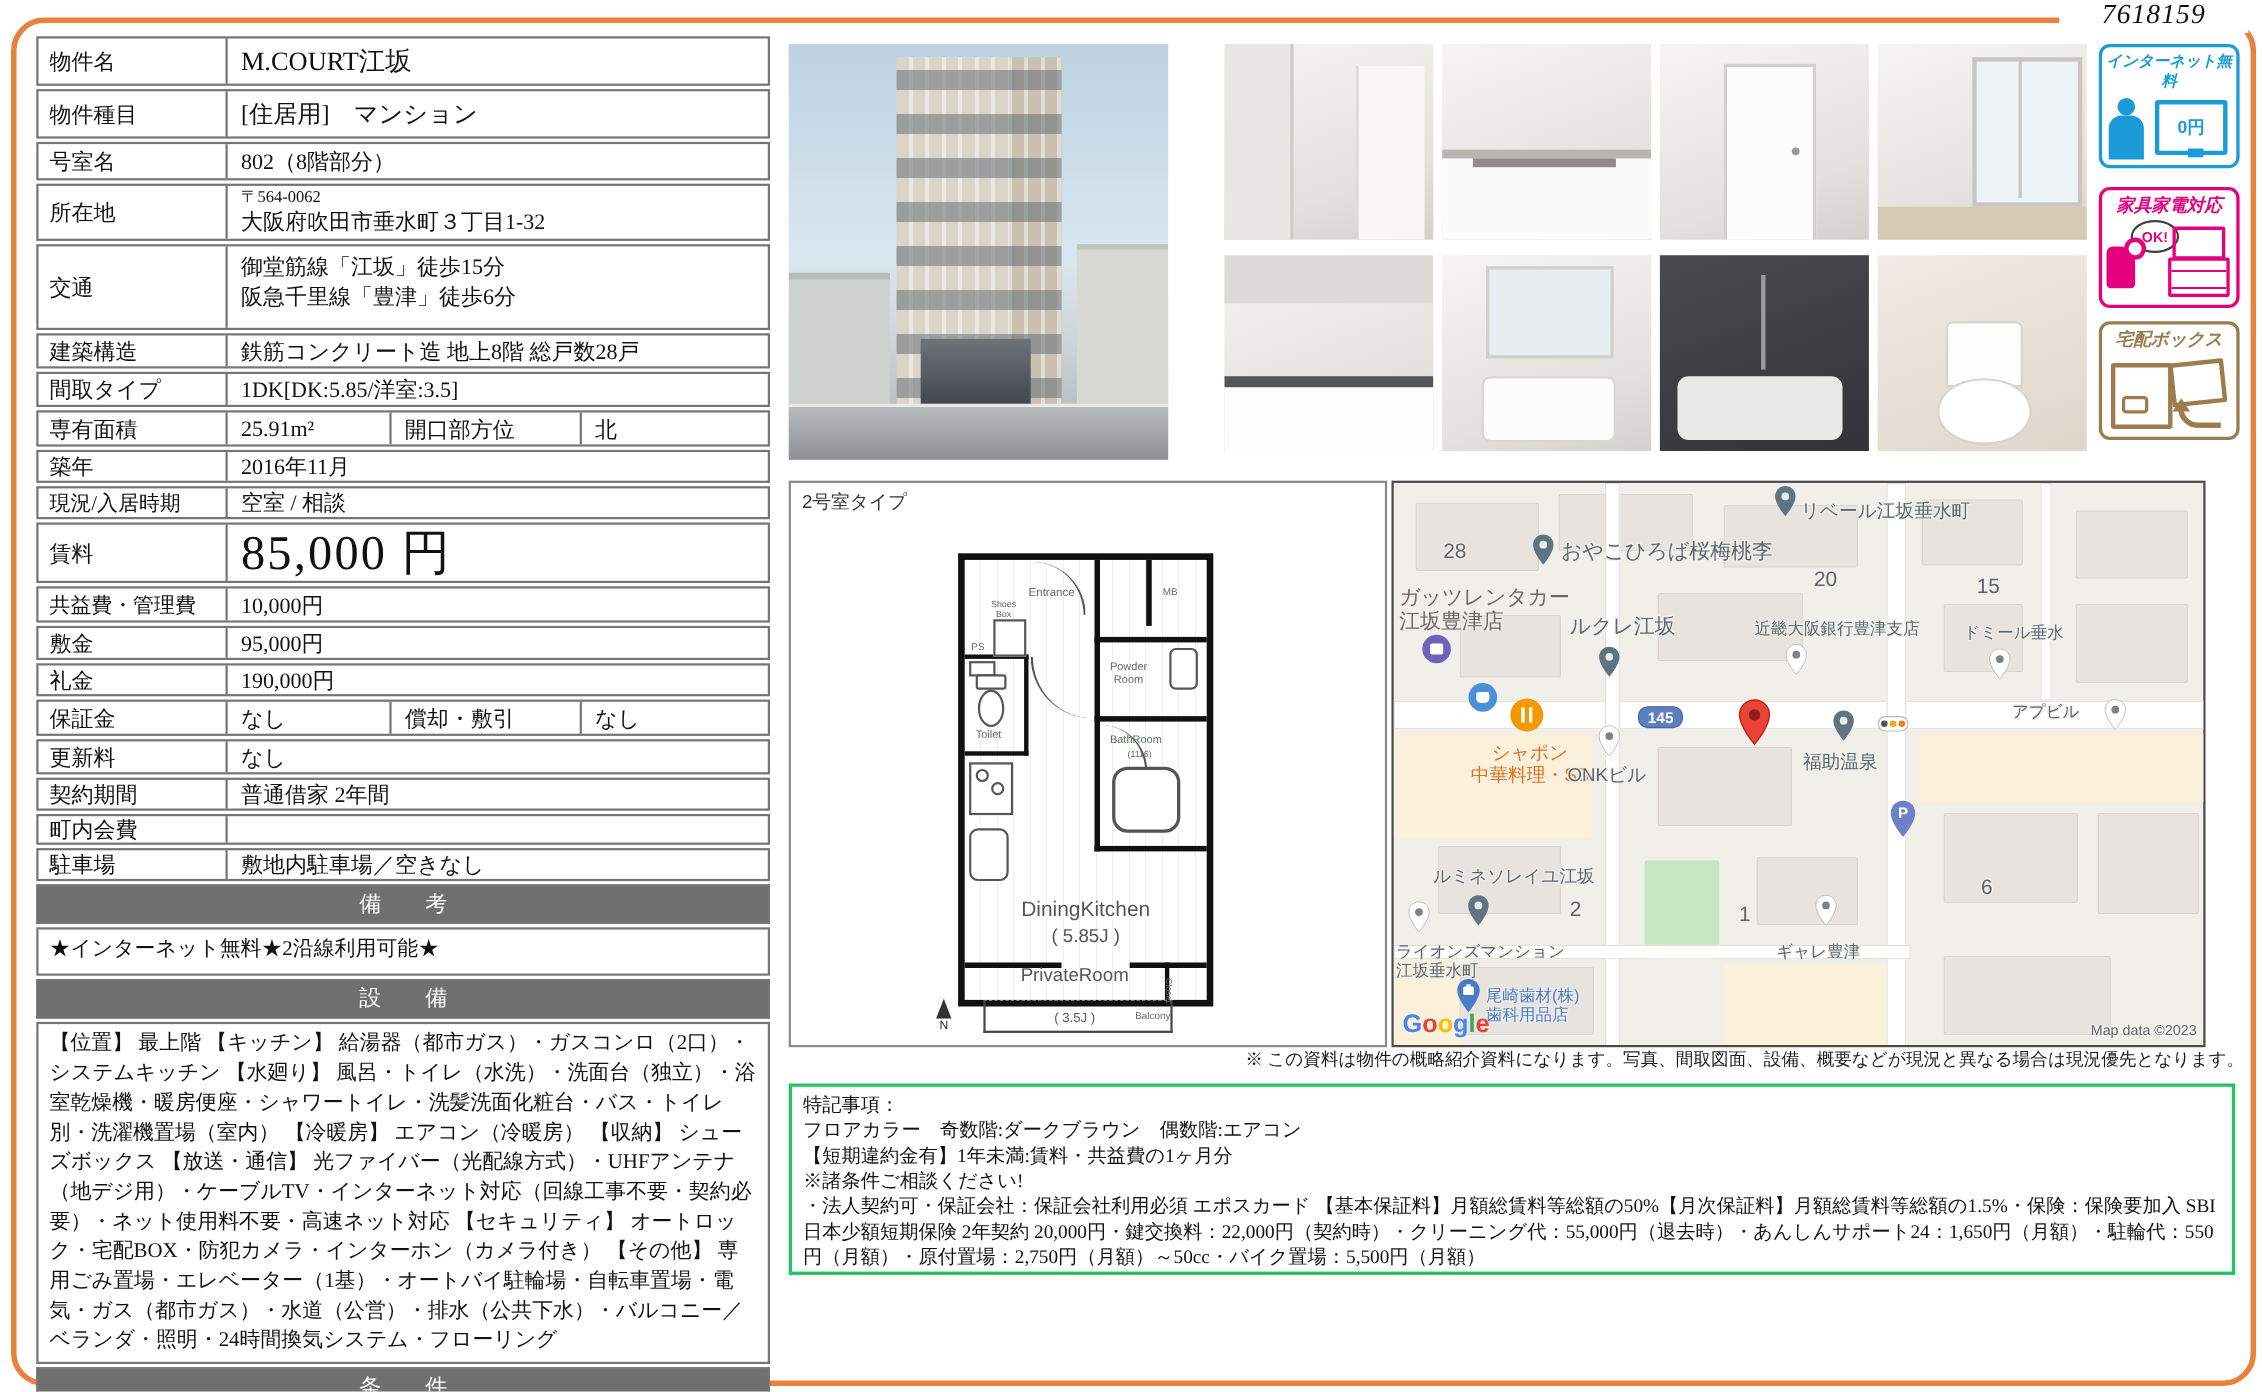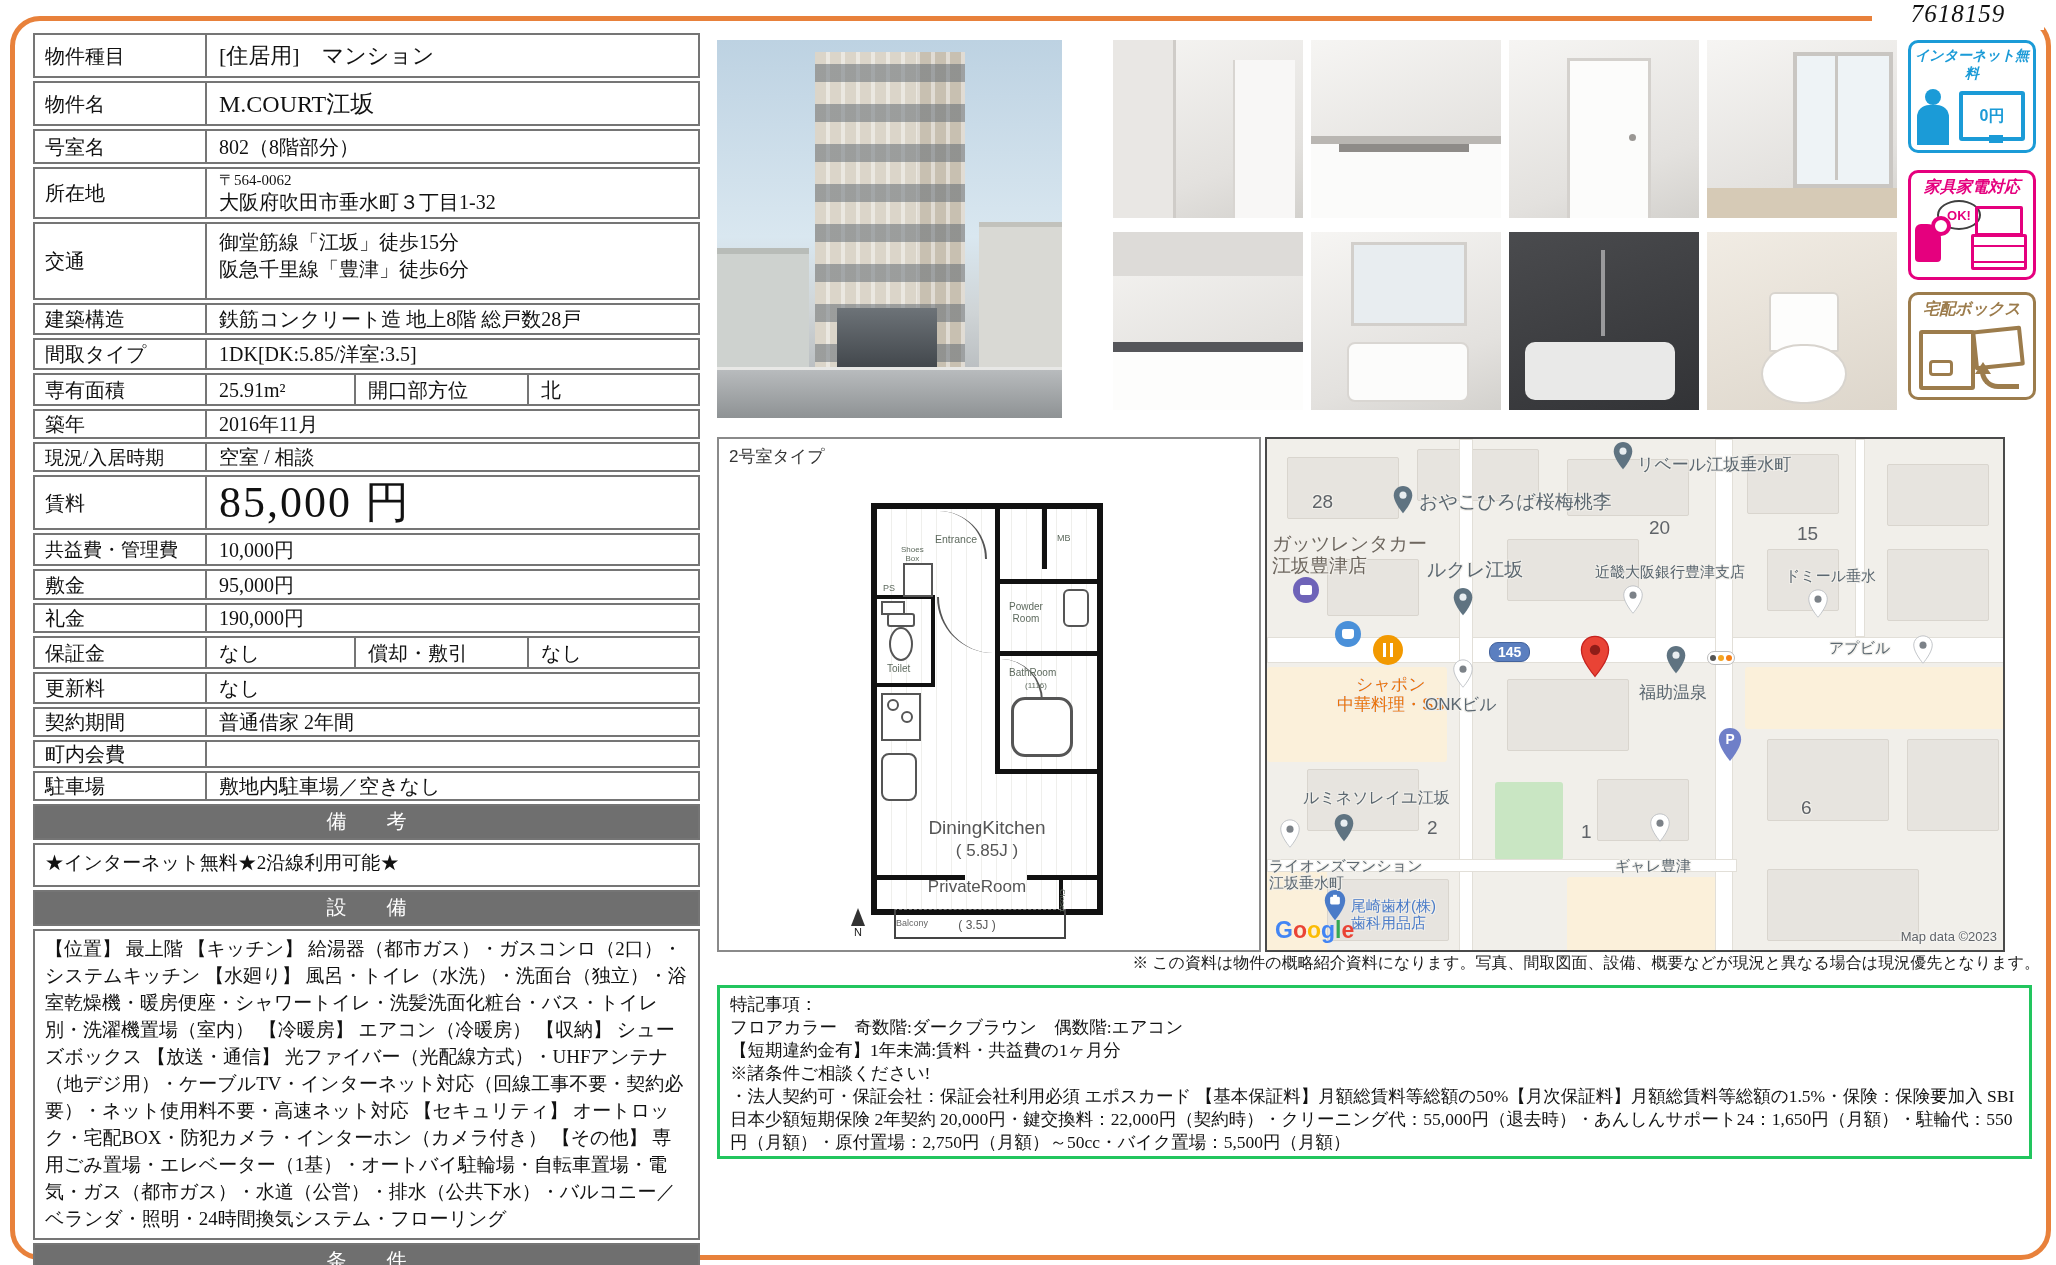--- a/index.html
+++ b/index.html
@@ -80,21 +80,21 @@
   .fpbox{position:absolute;left:717px;top:437px;width:544px;height:515px;border:2px solid #8a8a8a;
          background:#fff;box-sizing:border-box;font-family:"Liberation Sans","DejaVu Sans",sans-serif;}
   .fp-title{position:absolute;left:10px;top:6px;font-size:17px;color:#333;}
   .fp-plan{position:absolute;left:152px;top:64px;width:220px;height:400px;border:6px solid #111;background:
            repeating-linear-gradient(90deg,transparent 0 14px,#efefec 14px 15px);}
   .fpw{position:absolute;background:#111;}
   .fp-room-label{position:absolute;color:#5e6a5e;text-align:center;line-height:1.15;}
   .fixture{position:absolute;border:2px solid #555;background:#fff;box-sizing:border-box;}
   .arc{position:absolute;border:0;box-sizing:border-box;}
   .balcony{position:absolute;left:175px;top:470px;width:172px;height:30px;border:2px solid #444;border-top:1px dashed #777;
-           box-sizing:border-box;text-align:left;font-size:9px;color:#666;padding-top:8px;}
+           box-sizing:border-box;text-align:right;font-size:9px;color:#666;padding-top:8px;}
   .compass{position:absolute;left:128px;top:462px;width:22px;text-align:center;color:#222;}
   .compass .tri{width:0;height:0;border:7px solid transparent;border-bottom:18px solid #333;margin:0 auto;}
 
   
   .mapbox{position:absolute;left:1265px;top:437px;width:740px;height:515px;border:2px solid #4a4a4a;
           background:#f1efea;overflow:hidden;box-sizing:border-box;
           font-family:"Liberation Sans","DejaVu Sans",sans-serif;}
   .road{position:absolute;background:#fff;border:1px solid #e2dfd8;box-sizing:border-box;}
   .bld{position:absolute;background:#e7e4df;border:1px solid #d9d5ce;border-radius:2px;}
   .czone{position:absolute;background:#fbf0da;border-radius:3px;}
@@ -122,27 +122,27 @@
 </style>
 </head>
 <body>
 
 <div class="frame"></div>
 <div class="refnum">7618159</div>
 
 <div class="ptable">
 
   <div class="trow" style="height:45px">
+    <div class="tlabel">物件名</div>
+    <div class="tval" style="font-size:24px">M.COURT江坂</div>
+  </div>
+
+  <div class="trow" style="height:45px">
     <div class="tlabel">物件種目</div>
     <div class="tval" style="font-size:22px">[住居用]　マンション</div>
-  </div>
-
-  <div class="trow" style="height:45px">
-    <div class="tlabel">物件名</div>
-    <div class="tval" style="font-size:24px">M.COURT江坂</div>
   </div>
 
   <div class="trow" style="height:35px">
     <div class="tlabel">号室名</div>
     <div class="tval">802（8階部分）</div>
   </div>
 
   <div class="trow" style="height:52px">
     <div class="tlabel">所在地</div>
     <div class="tval tval2l">

